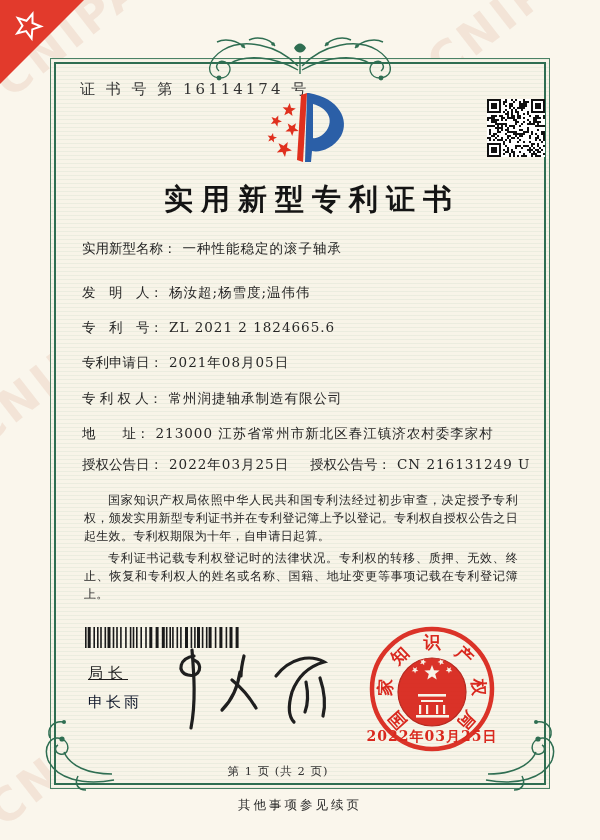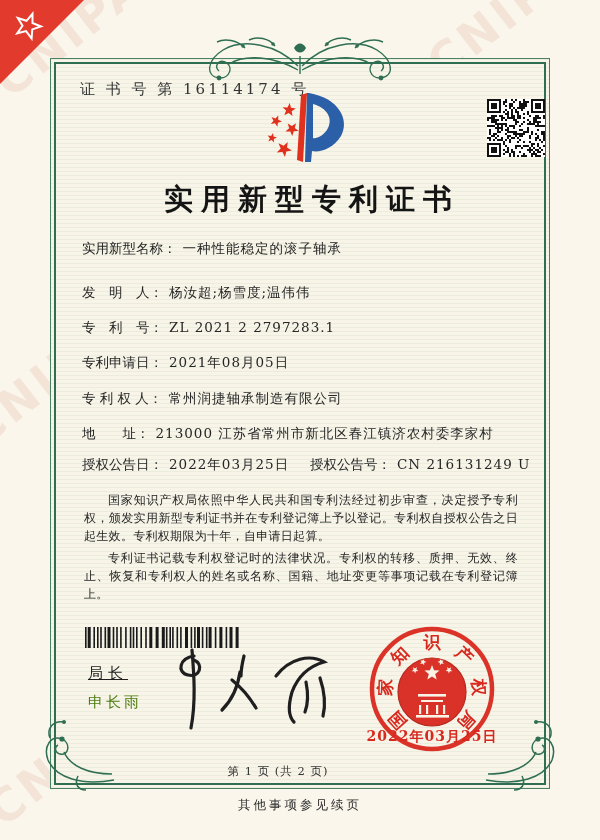--- a/index.html
+++ b/index.html
@@ -15,21 +15,21 @@
   .abs{position:absolute;}
   .cert-no{left:80px;top:80px;font-size:15px;color:#333;letter-spacing:3px;}
   .title{left:0;top:168px;width:600px;text-align:center;font-size:29px;font-weight:bold;color:#141414;letter-spacing:8px;}
   .row{left:82px;width:450px;font-size:13.5px;color:#262626;white-space:nowrap;}
   .row .lbl{margin-right:6px;}
   .row .val{letter-spacing:1px;}
   .grant-no{position:absolute;left:228px;top:0;}
   .paras{left:80px;top:487px;width:442px;color:#262626;}
   .paras p{margin:4px;font-size:12px;line-height:18px;text-indent:2em;text-align:justify;letter-spacing:0.3px;}
   .officer-title{left:88px;top:664px;font-size:15px;color:#1d1d1d;letter-spacing:5px;text-decoration:underline;}
-  .officer-name{left:88px;top:693px;font-size:15px;color:#4d7c0f;letter-spacing:3px;}
+  .officer-name{left:88px;top:693px;font-size:15px;color:#0f172a;letter-spacing:3px;}
   .page-no{left:0;top:764px;width:556px;text-align:center;font-size:11.5px;color:#333;letter-spacing:1px;}
   .cont-note{left:0;top:797px;width:600px;text-align:center;font-size:12.5px;color:#2a2a2a;letter-spacing:3px;}
   svg{display:block;}
 </style>
 </head>
 <body>
 
 <div class="cert">
 
   <span class="wm abs" style="left:-18px;top:6px">CNIPA</span>
@@ -383,21 +383,21 @@
 
   <h1 class="abs title" style="margin:12px">实用新型专利证书</h1>
 
   <div class="abs row" style="top:240px">
     <span class="lbl">实用新型名称：</span><span class="val">一种性能稳定的滚子轴承</span>
   </div>
   <div class="abs row" style="top:284px">
     <span class="lbl">发　明　人：</span><span class="val">杨汝超;杨雪度;温伟伟</span>
   </div>
   <div class="abs row" style="top:319px">
-    <span class="lbl">专　利　号：</span><span class="val">ZL 2021 2 2797283.1</span>
+    <span class="lbl">专　利　号：</span><span class="val">ZL 2021 2 1824665.6</span>
   </div>
   <div class="abs row" style="top:354px">
     <span class="lbl">专利申请日：</span><span class="val">2021年08月05日</span>
   </div>
   <div class="abs row" style="top:390px">
     <span class="lbl">专 利 权 人：</span><span class="val">常州润捷轴承制造有限公司</span>
   </div>
   <div class="abs row" style="top:425px">
     <span class="lbl">地　　址：</span><span class="val">213000 江苏省常州市新北区春江镇济农村委李家村</span>
   </div>

